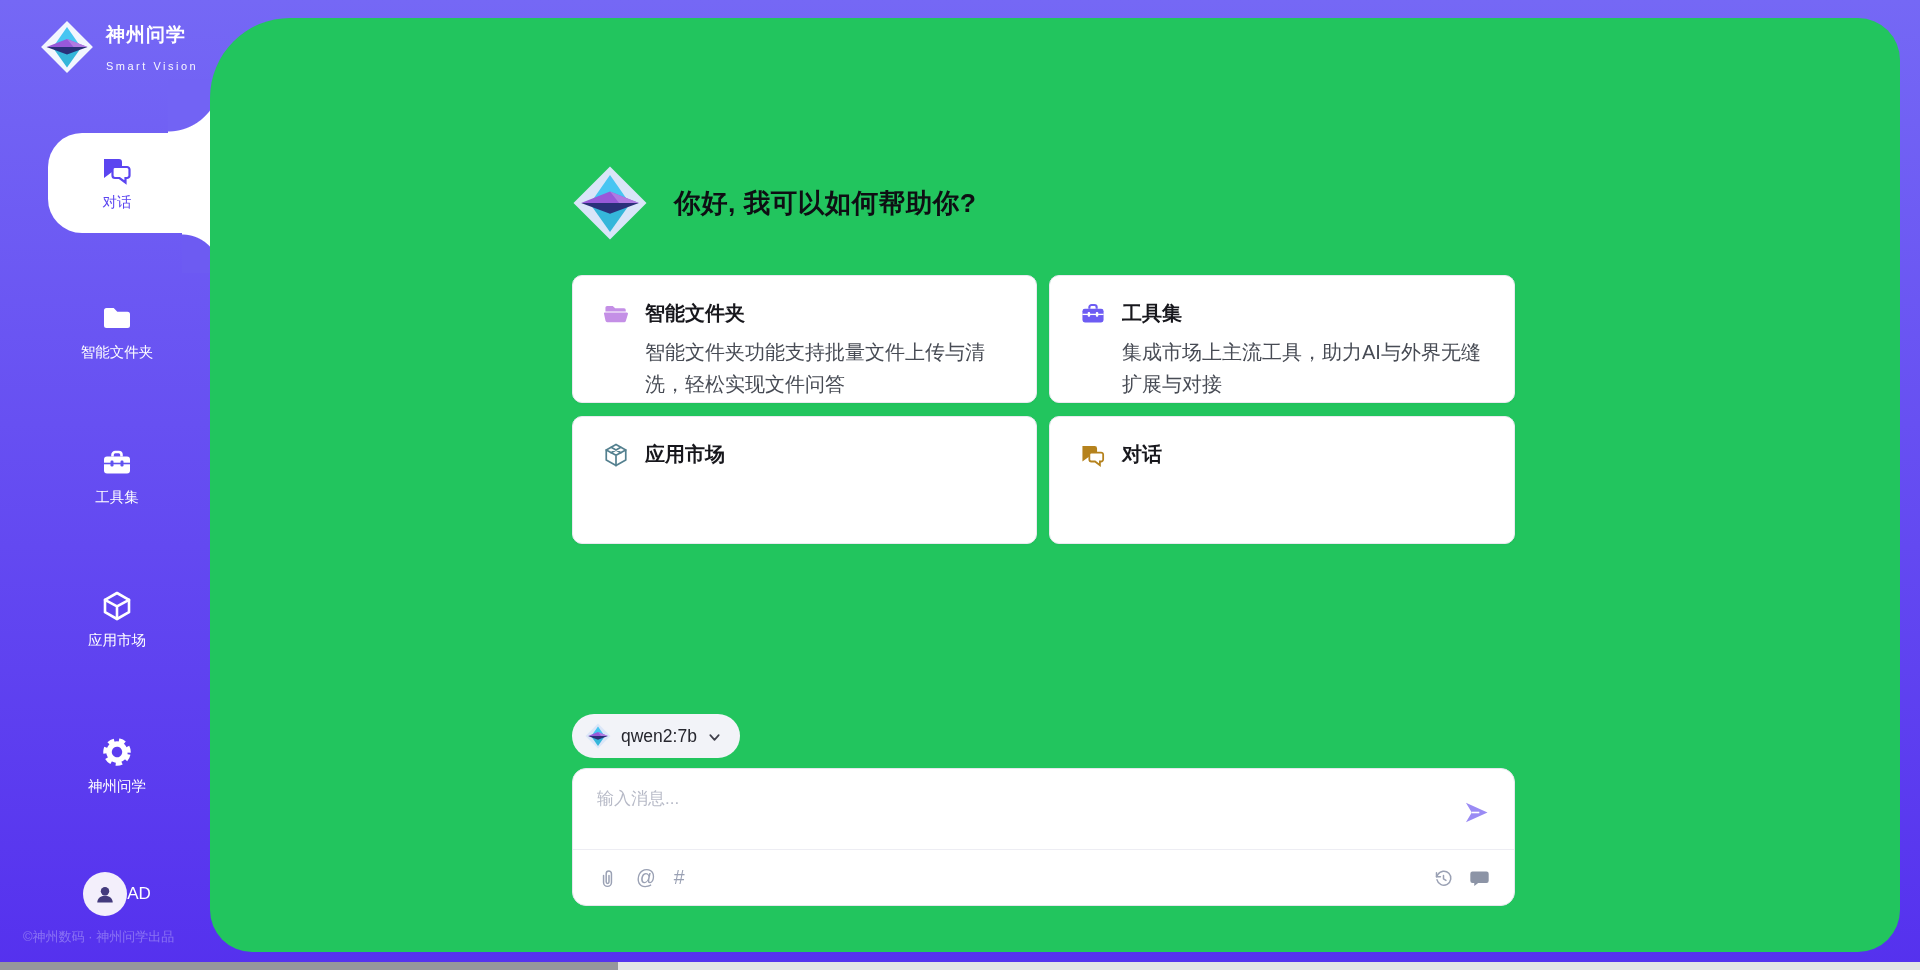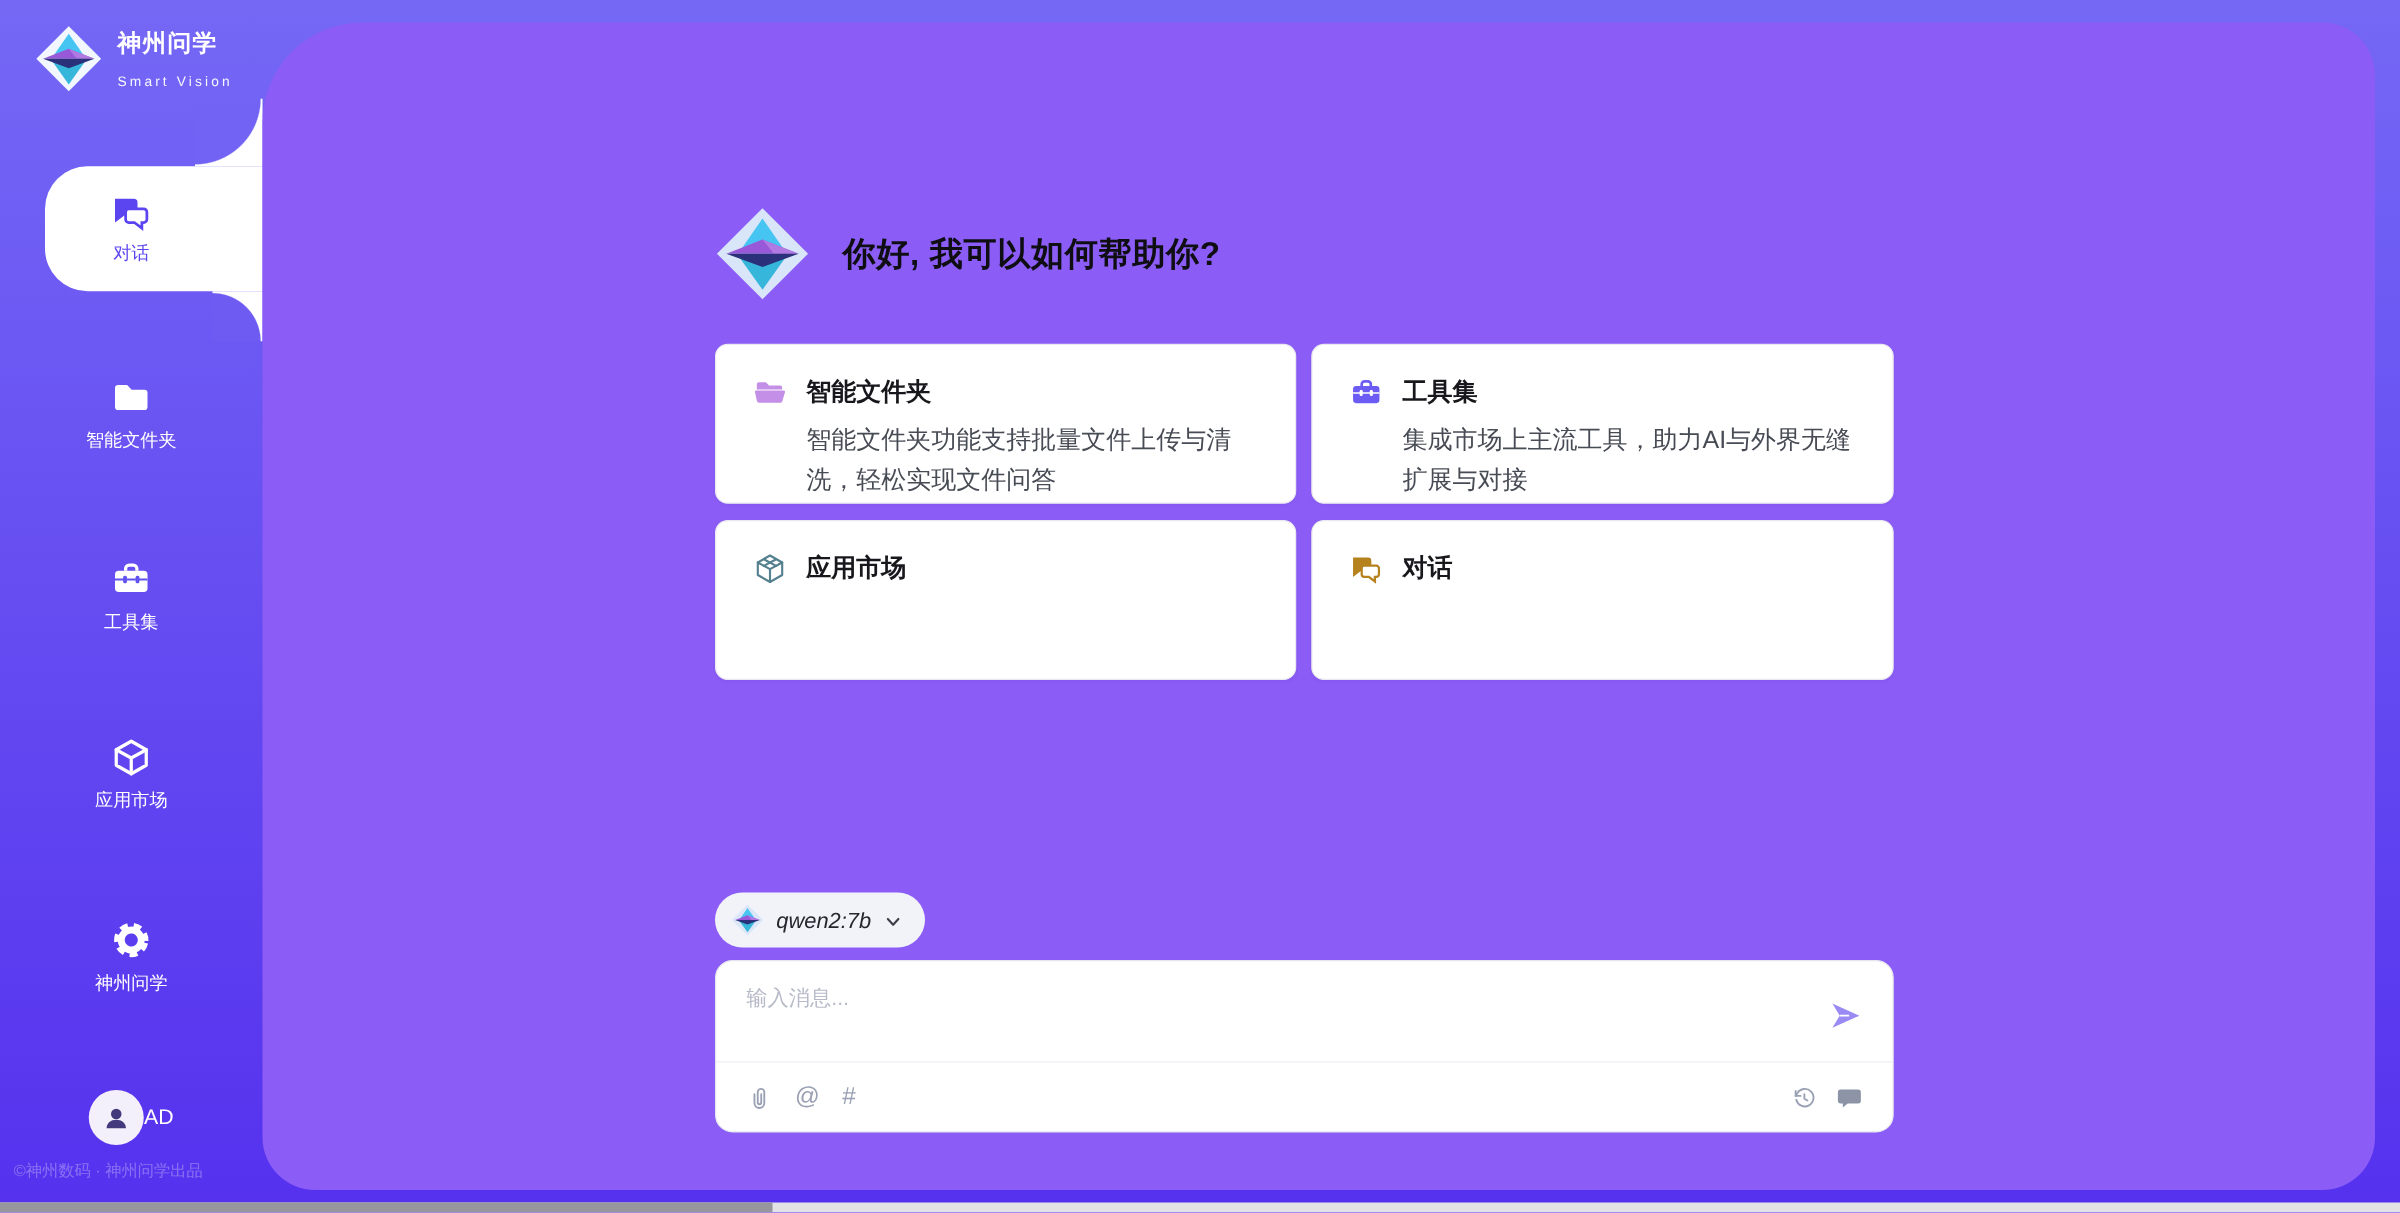--- a/index.html
+++ b/index.html
@@ -5,21 +5,21 @@
   * { margin:0; padding:0; box-sizing:border-box; }
   html,body { width:1920px; height:970px; overflow:hidden; }
   body {
     font-family:"Liberation Sans","DejaVu Sans",sans-serif;
     background:linear-gradient(180deg,#7568f5 0%,#5531ee 100%);
     position:relative;
   }
   #screen { position:absolute; inset:0; }
 
   
-  .sidebar { position:absolute; left:0; top:0; width:210px; height:804px; }
+  .sidebar { position:absolute; left:12px; top:0; width:210px; height:804px; }
   .brand { position:absolute; left:28px; top:20px; display:flex; align-items:center; gap:12px; }
   .brand svg { width:54px; height:54px; }
   .brand-name { color:#fff; font-size:19px; font-weight:700; letter-spacing:1px; }
   .brand-sub { color:#fff; font-size:11px; letter-spacing:2.5px; margin-top:12px; opacity:.95; }
 
   .nav-active {
     position:absolute; left:36px; top:133px; width:174px; height:100px;
     background:#fff; border-radius:34px 0 0 34px;
     display:flex; flex-direction:column; align-items:center; justify-content:center;
     gap:7px; padding-right:36px; cursor:pointer;
@@ -43,38 +43,38 @@
   .avatar { width:44px; height:44px; border-radius:50%; background:#f3effb;
     display:flex; align-items:center; justify-content:center; }
   .avatar svg { width:26px; height:26px; }
   .user-name { color:#fff; font-size:17px; }
 
   .sidebar-footer { position:absolute; left:11px; top:928px; color:rgba(255,255,255,.3); font-size:13px; }
 
   
   .main-panel {
     position:absolute; left:210px; top:18px; right:20px; bottom:18px;
-    background:#8b5cf6; border-radius:80px 42px 42px 42px;
+    background:#22c55e; border-radius:80px 42px 42px 42px;
   }
   .content { position:absolute; left:362px; top:0; width:943px; }
 
   .greeting { margin-top:147px; display:flex; align-items:center; gap:26px; }
   .greeting svg { width:76px; height:76px; }
   .greeting h1 { font-size:26.5px; font-weight:700; color:#0e0e13; letter-spacing:.5px; }
 
   .cards { margin-top:34px; display:grid; grid-template-columns:465px 466px; gap:13px 12px; }
   .card { height:128px; background:#fff; border:1px solid #e9e9f0; border-radius:10px;
     padding:24px 28px 0 30px; cursor:pointer; box-shadow:0 1px 3px rgba(20,20,40,.03); }
   .card-head { display:flex; align-items:center; gap:16px; }
   .card-head svg { width:26px; height:26px; flex:none; }
   .card-title { font-size:20px; font-weight:700; color:#17171c; }
   .card-desc { margin-top:9px; margin-left:42px; font-size:20px; line-height:1.62; color:#474b54; }
 
   .model-pill { margin-top:170px; display:inline-flex; align-items:center; gap:10px;
-    height:44px; padding:0 18px 0 13px; background:#f2f3f8; border-radius:22px; cursor:pointer;font-style:italic; }
+    height:44px; padding:0 18px 0 13px; background:#f2f3f8; border-radius:22px; cursor:pointer; }
   .model-pill .pill-logo { width:26px; height:26px; }
   .model-pill .pill-label { font-size:17.5px; color:#26262e; }
   .model-pill .chev { width:15px; height:15px; margin-top:2px; }
 
   .composer { position:relative; margin-top:10px; width:943px; height:138px;
     border:1.5px solid #e6e7ee; border-radius:14px; background:#fff; }
   .composer textarea {
     position:absolute; left:24px; top:18px; width:840px; height:56px;
     border:none; outline:none; resize:none; font-family:Liberation Sans, sans-serif;
     font-size:17px; color:#2a2a33; background:transparent;

